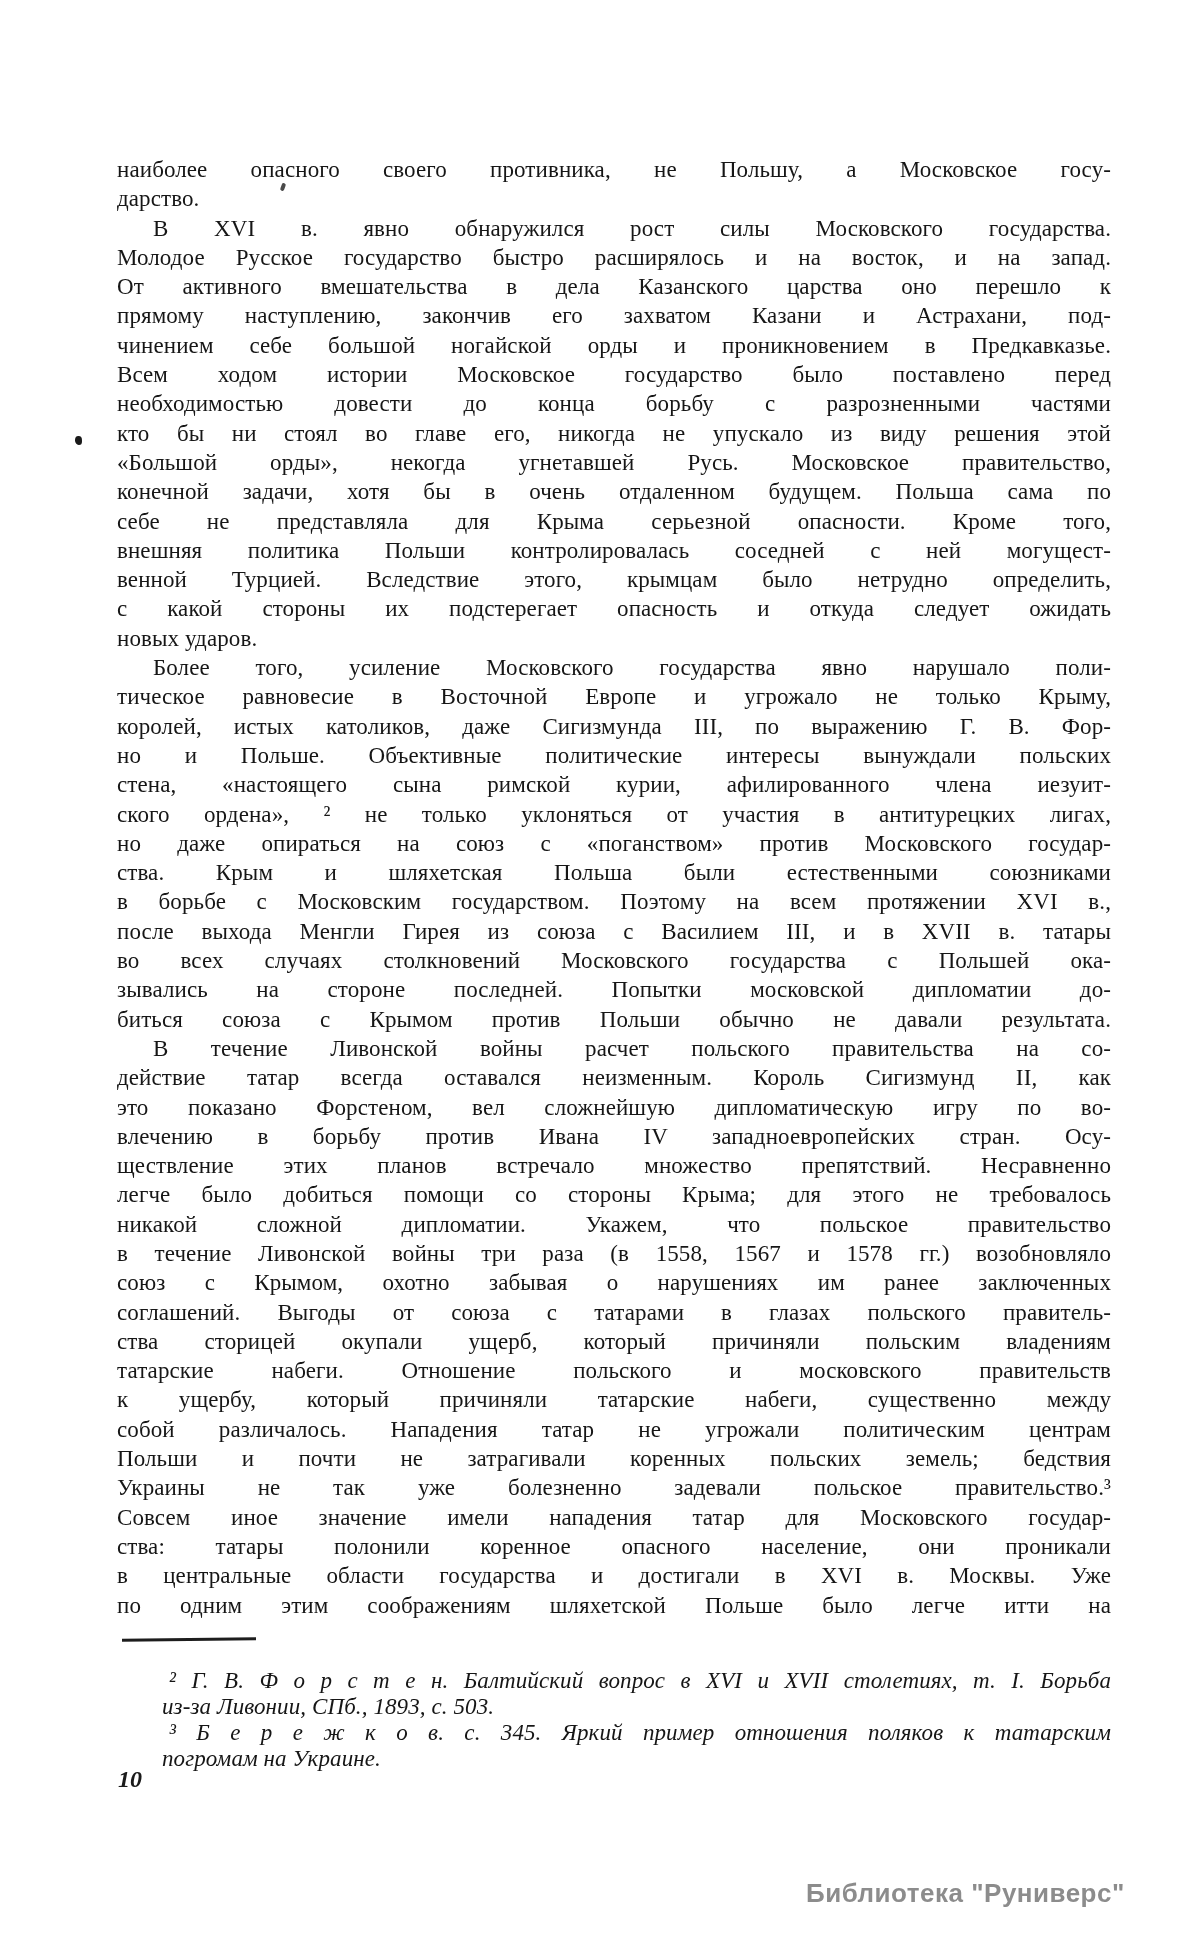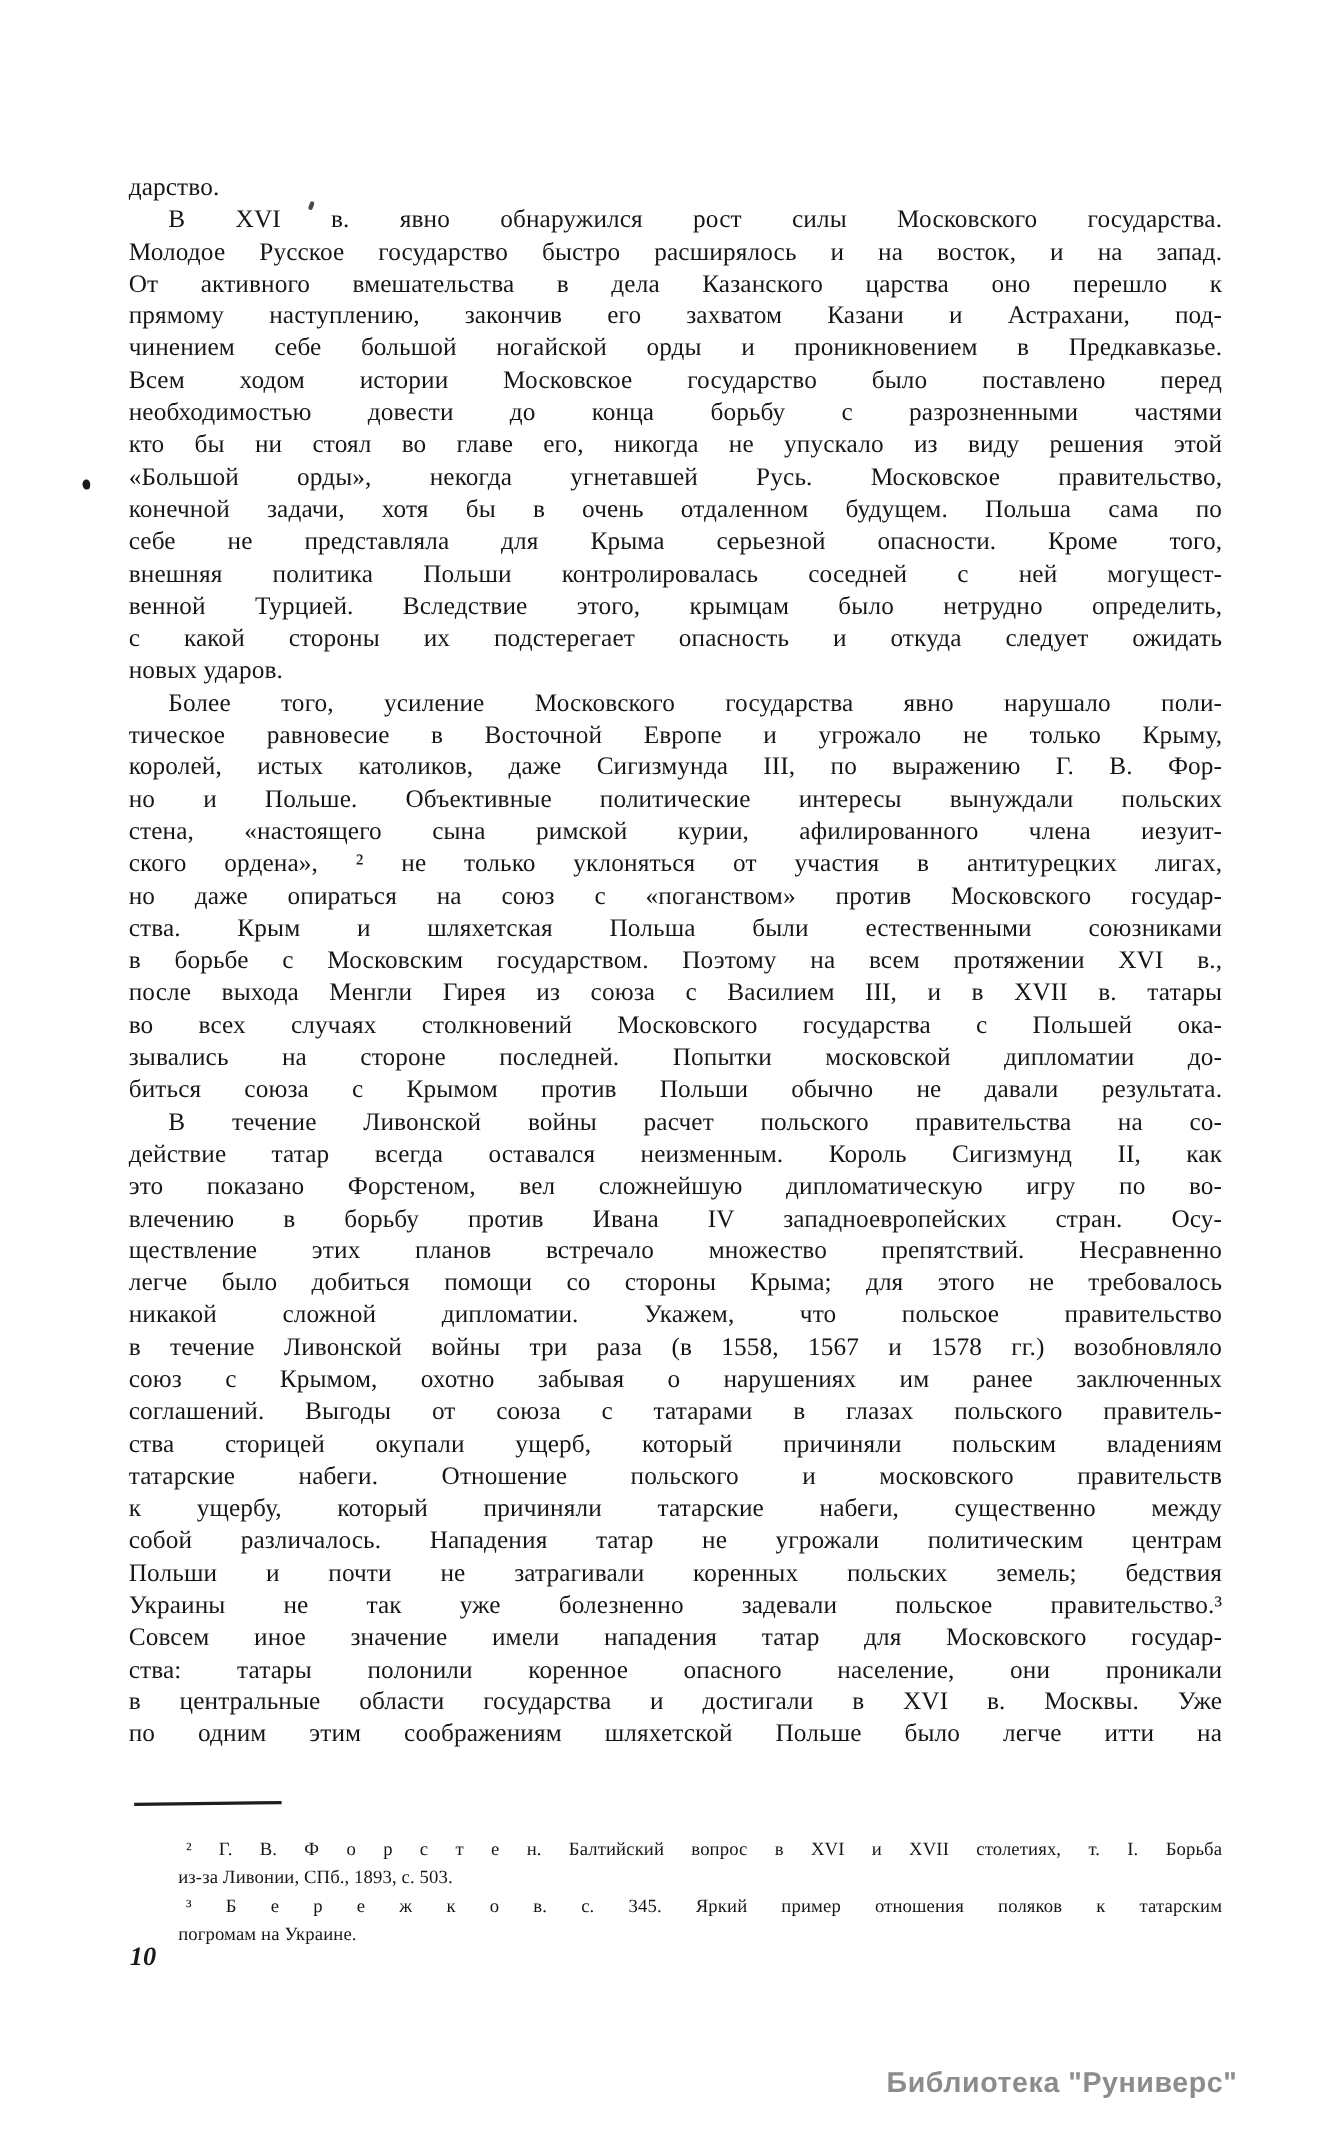--- a/index.html
+++ b/index.html
@@ -37,25 +37,26 @@
     left: 122px; top: 1638px;
     width: 134px; height: 3px;
     background: #1d1d1d;
     transform: rotate(-0.7deg);
   }
   .footnotes {
     position: absolute;
     left: 117px; top: 1668px; width: 994px;
   }
   .fline {
-    font-size: 17px;
+    font-size: 23px;
     line-height: 26px;
     text-align: justify;
     text-align-last: justify;
     letter-spacing: 0.1px;
+    font-style: italic;
   }
   .fline.first-indent { text-indent: 52px; }
   .fline.short { text-align-last: left; margin-left: 45px; }
   
   .page-number {
     position: absolute;
     left: 118px; top: 1766px;
     font-size: 24px;
     font-style: italic;
     font-weight: bold;
@@ -92,20 +93,21 @@
 </head>
 <body>
 
 <div class="page">
 
   <span class="speck-2"></span>
   <span class="speck-1"></span>
 
   <main class="text-block">
       <div class="para">
+        <div class="line">наиболее опасного своего противника, не Польшу, а Московское госу-</div>
         <div class="line short">дарство.</div>
       </div>
       <div class="para">
         <div class="line first-indent">В XVI в. явно обнаружился рост силы Московского государства.</div>
         <div class="line">Молодое Русское государство быстро расширялось и на восток, и на запад.</div>
         <div class="line">От активного вмешательства в дела Казанского царства оно перешло к</div>
         <div class="line">прямому наступлению, закончив его захватом Казани и Астрахани, под-</div>
         <div class="line">чинением себе большой ногайской орды и проникновением в Предкавказье.</div>
         <div class="line">Всем ходом истории Московское государство было поставлено перед</div>
         <div class="line">необходимостью довести до конца борьбу с разрозненными частями</div>

